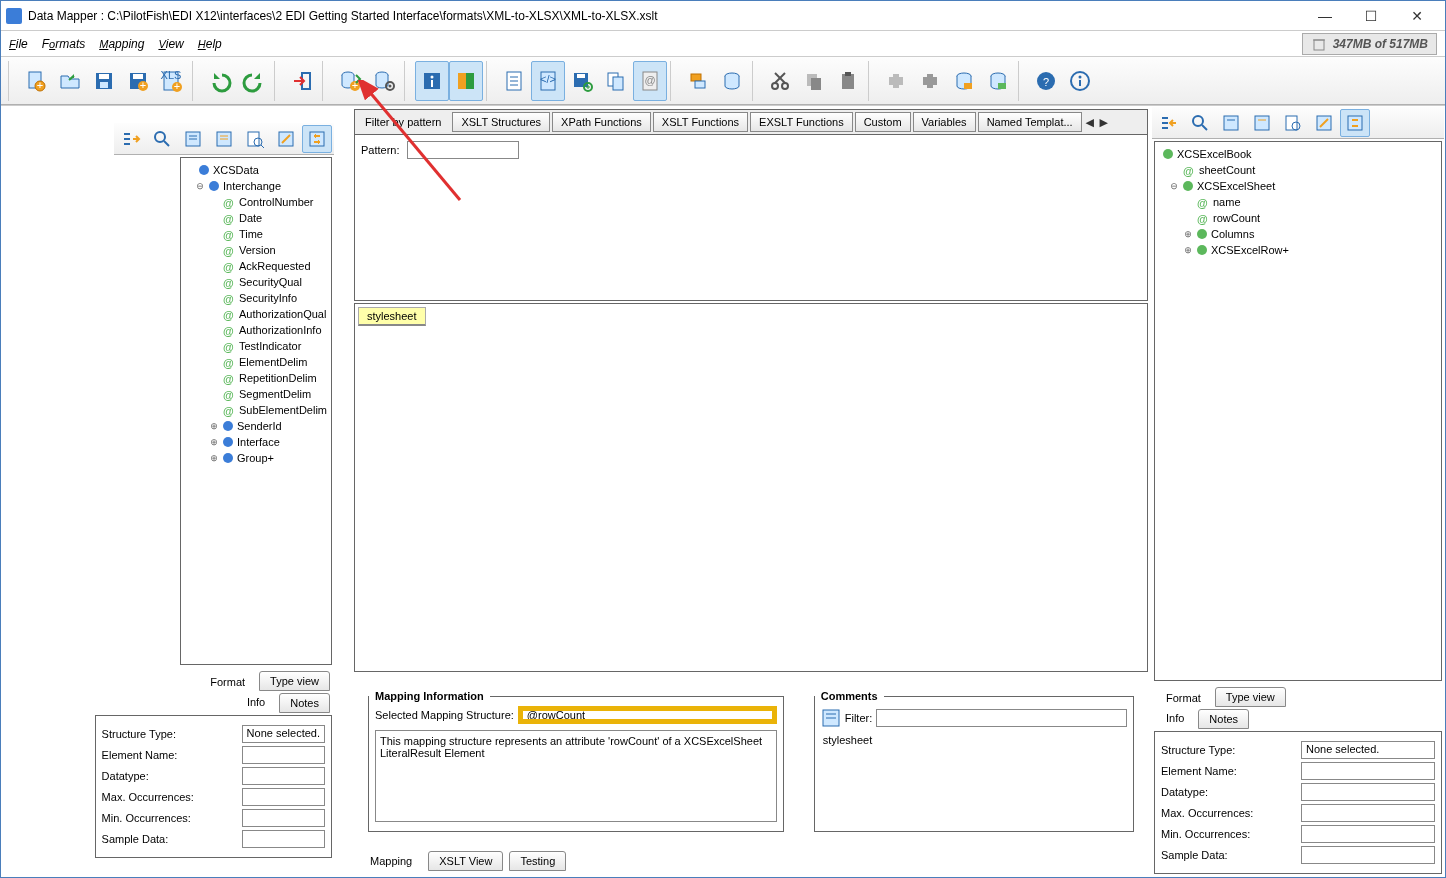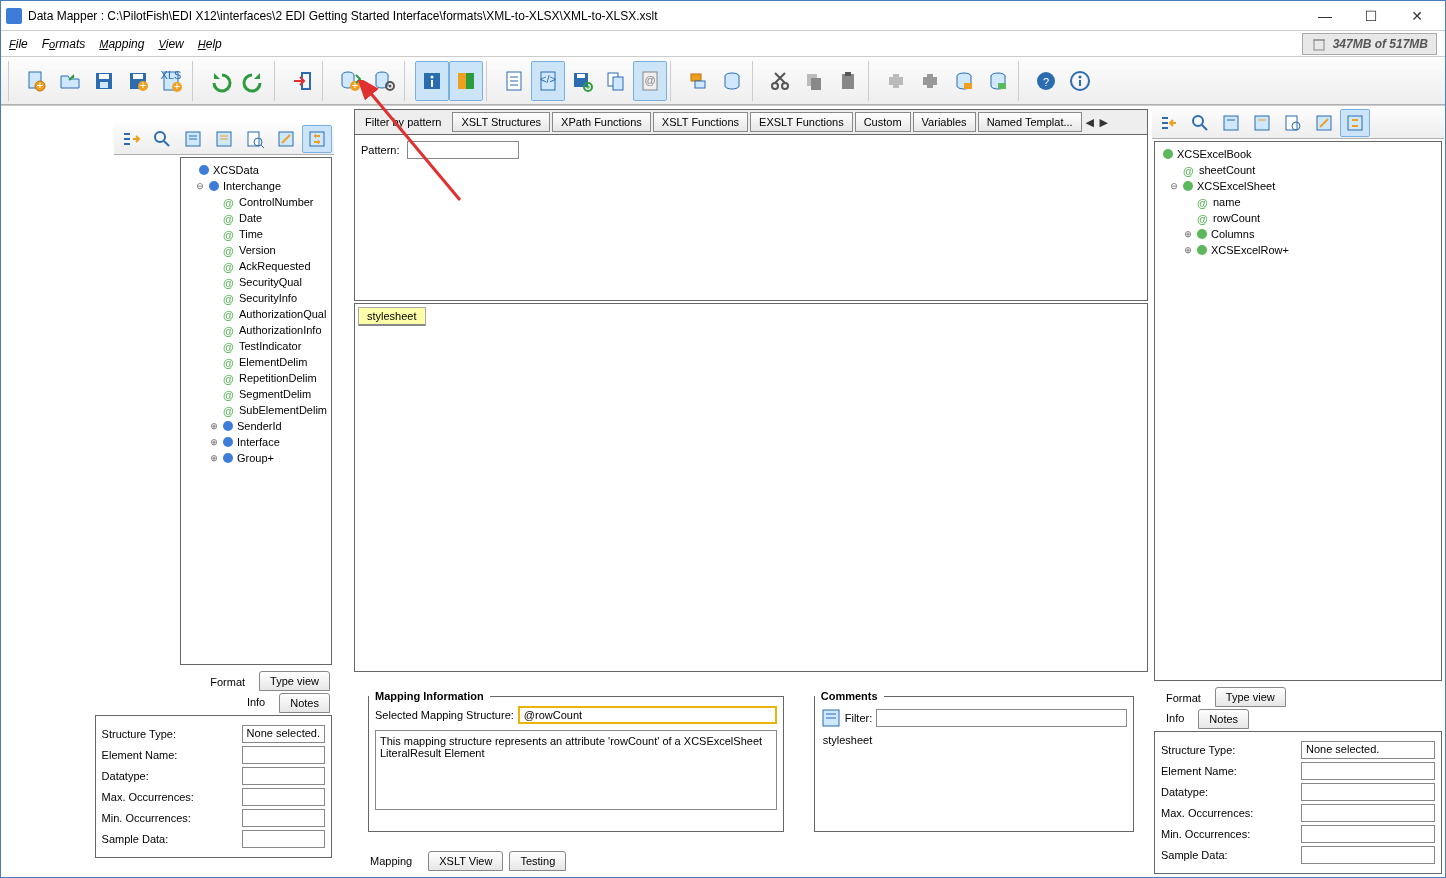--- a/index.html
+++ b/index.html
@@ -48,23 +48,23 @@
 .tab-arrow { width:14px; text-align:center; cursor:pointer; color:#333;}
 .pattern-area { border:1px solid #666; border-top:none; margin:0 2px; padding:6px; height:166px;}
 .pattern-area label { margin-right:4px;}
 .pattern-input { border:1px solid #888; width:112px; height:18px;}
 .mapping-area { flex:1; border:1px solid #666; margin:2px; padding:3px; background:#fff; position:relative;}
 .stylesheet-chip { display:inline-block; background:#ffffaa; border:1px solid #aaa; padding:2px 8px; border-bottom:2px solid #888;}
 .lower-row { display:flex; height:172px; gap:2px; margin:0 2px;}
 .lower-box { flex:1; border:1px solid #666; background:#fff; padding:0;}
 .lower-box .legend { font-weight:bold; padding:2px 6px; font-size:11px;}
 .mapinfo .row { display:flex; align-items:center; padding:2px 6px;}
-.mapinfo input { flex:1; border:2px solid #eab308; height:18px; padding:0 4px;}
+.mapinfo input { flex:1; border:5px solid #eab308; height:18px; padding:0 4px;}
 .subtabs { display:flex; gap:4px; padding:2px 6px;}
-.desc-area { border:1px solid #888; margin:4px 6px; height:80px; padding:4px; font-size:11px;}
+.desc-area { border:1px solid #888; margin:4px 6px; height:92px; padding:4px; font-size:11px;}
 .comments .filter-row { display:flex; align-items:center; gap:4px; padding:4px 6px;}
 .comments .filter-row .ficon { width:20px; height:20px;}
 .comments .filter-row input { flex:1; border:1px solid #888; height:18px;}
 .comments .list { padding:2px 8px;}
 .bottom-tabs { height:26px; display:flex; align-items:center; gap:6px; padding:0 6px; margin:2px;}
 .red-arrow { position:absolute; pointer-events:none; z-index:100;}
 fieldset { border:1px solid #888; margin:14px;}
 legend { padding:0 4px;}
 </style>
 </head>

